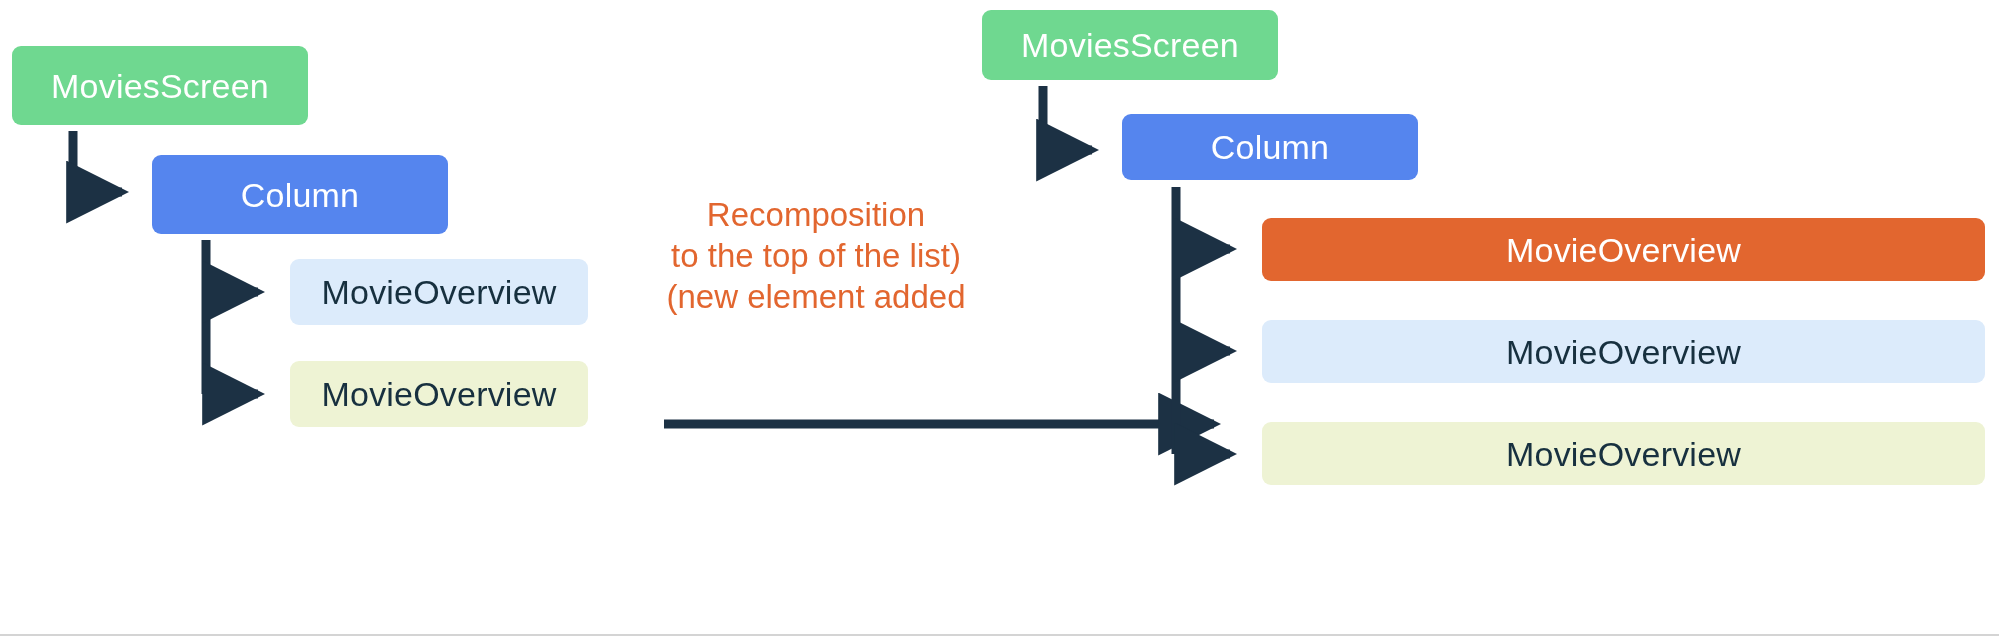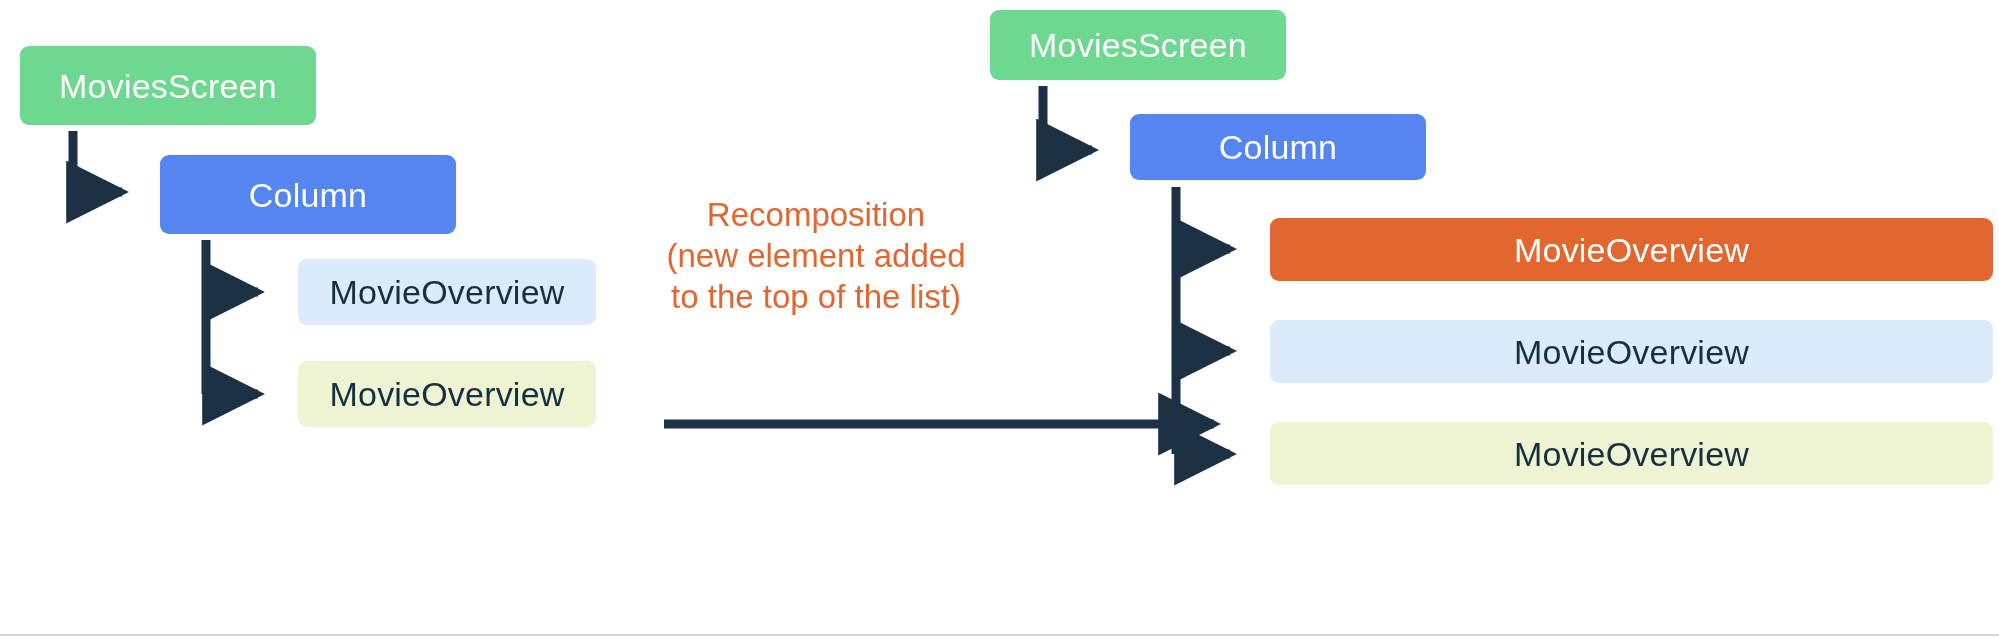--- a/index.html
+++ b/index.html
@@ -28,21 +28,20 @@
   .node {
     position: absolute;
     box-sizing: border-box;
     border-radius: 9px;
     display: flex;
     align-items: center;
     justify-content: center;
     font-size: 34px;
     letter-spacing: 0.2px;
     white-space: nowrap;
-    margin-left: 8px;
   }
   .node-label {
     display: block;
     line-height: 1;
   }
   .txt-light { color: #ffffff; }
   .txt-dark  { color: #17303f; }
 
   
   #l-movies-screen { left: 12px;  top: 46px;  width: 296px; height: 79px; background: #6FD890; }
@@ -128,22 +127,22 @@
   <div class="node" id="l-overview-1">
     <span class="node-label txt-dark">MovieOverview</span>
   </div>
 
   <div class="node" id="l-overview-2">
     <span class="node-label txt-dark">MovieOverview</span>
   </div>
 
   <div id="recomposition-caption">
     <span class="cap-line">Recomposition</span>
+    <span class="cap-line">to the top of the list)</span>
     <span class="cap-line">(new element added</span>
-    <span class="cap-line">to the top of the list)</span>
   </div>
 
   <div class="node" id="r-movies-screen">
     <span class="node-label txt-light">MoviesScreen</span>
   </div>
 
   <div class="node" id="r-column">
     <span class="node-label txt-light">Column</span>
   </div>
 

